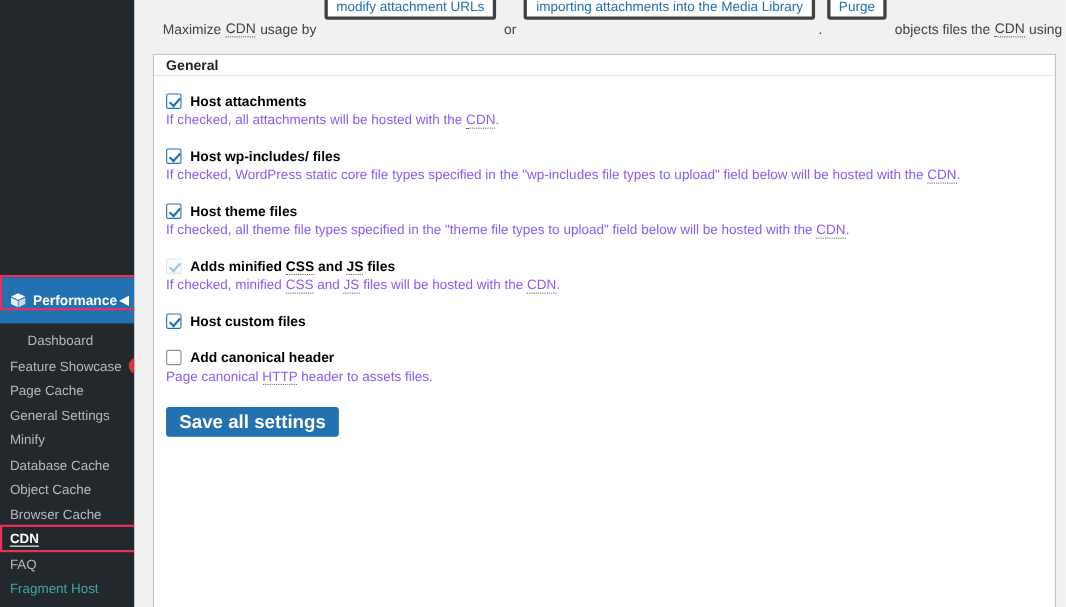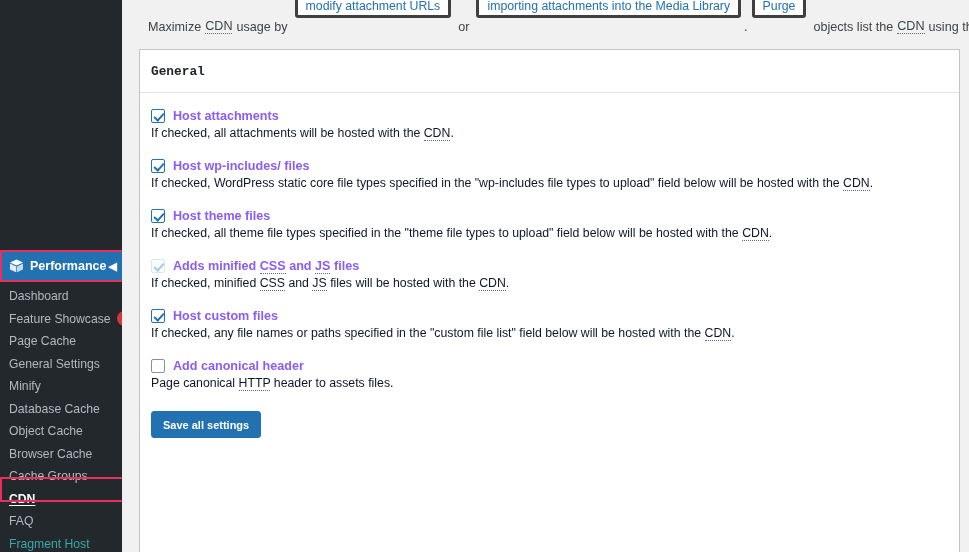--- a/index.html
+++ b/index.html
@@ -23,21 +23,21 @@
     width: 122px; height: 552px;
     background: #23282d;
     overflow: hidden;
   }
   #sidebar-spacer { height: 252px; }
 
   .menu-head {
     position: relative;
     display: flex;
     align-items: center;
-    height: 28px;
+    height: 42px;
     background: #2271b1;
     color: #ffffff;
     padding-left: 9px;
     font-size: 12.5px;
     font-weight: bold;
   }
   .menu-head .cube {
     width: 15px; height: 14px;
     margin-right: 6px;
     flex: 0 0 auto;
@@ -63,21 +63,21 @@
   .menu-item {
     position: relative;
     display: flex;
     align-items: center;
     height: 22.5px;
     padding-left: 9px;
     color: #b4b9be;
     font-size: 12.2px;
     white-space: nowrap;
   }
-  .menu-item.first { margin-top: 5px; }
+  .menu-item.first { margin-top: 5px; margin-left: 16px; }
   .menu-item.current {
     color: #ffffff;
     font-weight: bold;
   }
   .menu-item.current .mlabel {
     text-decoration: underline;
     text-underline-offset: 2px;
   }
   .menu-item.teal { color: #3aa8a8; }
   .badge {
@@ -137,29 +137,28 @@
   
   #panel {
     position: absolute;
     left: 139px; top: 49px;
     width: 821px; height: 503px;
     background: #ffffff;
     border: 1px solid #c3c4c7;
     border-bottom: none;
   }
   #panel-header {
-    height: 43px;
+    height: 19px;
     display: flex;
     align-items: center;
     padding-left: 11px;
     border-bottom: 1px solid #e5e5e5;
     font-size: 12.8px;
     font-weight: bold;
     color: #1d2327;
-    font-family: Liberation Mono, monospace;
   }
   #panel-body { padding: 16px 0 0 11px; }
 
   .field { margin-bottom: 19px; }
   .field-row {
     display: flex;
     align-items: center;
     margin-bottom: 3px;
   }
   .cb {
@@ -190,40 +189,40 @@
     position: absolute;
     left: 3.5px; top: 0.5px;
     width: 4px; height: 8px;
     border: solid #a7c6e5;
     border-width: 0 2px 2px 0;
     transform: rotate(42deg);
   }
   .field-label {
     font-size: 12.6px;
     font-weight: bold;
-    color: #8b5cf6;
+    color: #000000;
   }
   .field-desc {
     font-size: 12.3px;
-    color: #0f172a;
+    color: #8b5cf6;
     padding-left: 0;
   }
 
   .btn-primary {
     display: inline-flex;
     align-items: center;
     justify-content: center;
     height: 27px;
     padding: 0 11px;
     margin-top: 2px;
     background: #2271b1;
     border: 1px solid #2271b1;
     border-radius: 3px;
     color: #ffffff;
-    font-size: 11px;
+    font-size: 17px;
     font-weight: bold;
     cursor: pointer;
   }
 </style>
 </head>
 <body>
 
 <div id="app">
 
   <nav id="sidebar">
@@ -259,23 +258,20 @@
     </div>
     <div class="menu-item">
       <span class="mlabel">Database Cache</span>
     </div>
     <div class="menu-item">
       <span class="mlabel">Object Cache</span>
     </div>
     <div class="menu-item">
       <span class="mlabel">Browser Cache</span>
     </div>
-    <div class="menu-item">
-      <span class="mlabel">Cache Groups</span>
-    </div>
     <div class="menu-item current">
       <span class="mlabel">CDN</span>
     </div>
     <div class="menu-item">
       <span class="mlabel">FAQ</span>
     </div>
     <div class="menu-item teal">
       <span class="mlabel">Fragment Host</span>
     </div>
 
@@ -285,21 +281,21 @@
 
   <div id="topbar">
     <span class="txt" style="margin-left:0">Maximize</span>
     <span class="abbr">CDN</span>
     <span class="txt">usage by</span>
     <a class="linkbtn">modify attachment URLs</a>
     <span class="txt">or</span>
     <a class="linkbtn">importing attachments into the Media Library</a>
     <span class="txt tight">.</span>
     <a class="linkbtn">Purge</a>
-    <span class="txt">objects list the</span>
+    <span class="txt">objects files the</span>
     <span class="abbr">CDN</span>
     <span class="txt">using this tool or</span>
 
   </div>
 
   <section id="panel">
     <div id="panel-header">General</div>
 
     <div id="panel-body">
 
@@ -351,24 +347,20 @@
           <span>files will be hosted with the</span>
           <span class="abbr">CDN</span><span>.</span>
         </div>
       </div>
 
       <div class="field">
         <div class="field-row">
           <span class="cb checked"></span>
           <span class="field-label">Host custom files</span>
         </div>
-        <div class="field-desc">
-          <span>If checked, any file names or paths specified in the "custom file list" field below will be hosted with the</span>
-          <span class="abbr">CDN</span><span>.</span>
-        </div>
       </div>
 
       <div class="field">
         <div class="field-row">
           <span class="cb unchecked"></span>
           <span class="field-label">Add canonical header</span>
         </div>
         <div class="field-desc">
           <span>Page canonical</span>
           <span class="abbr">HTTP</span>

